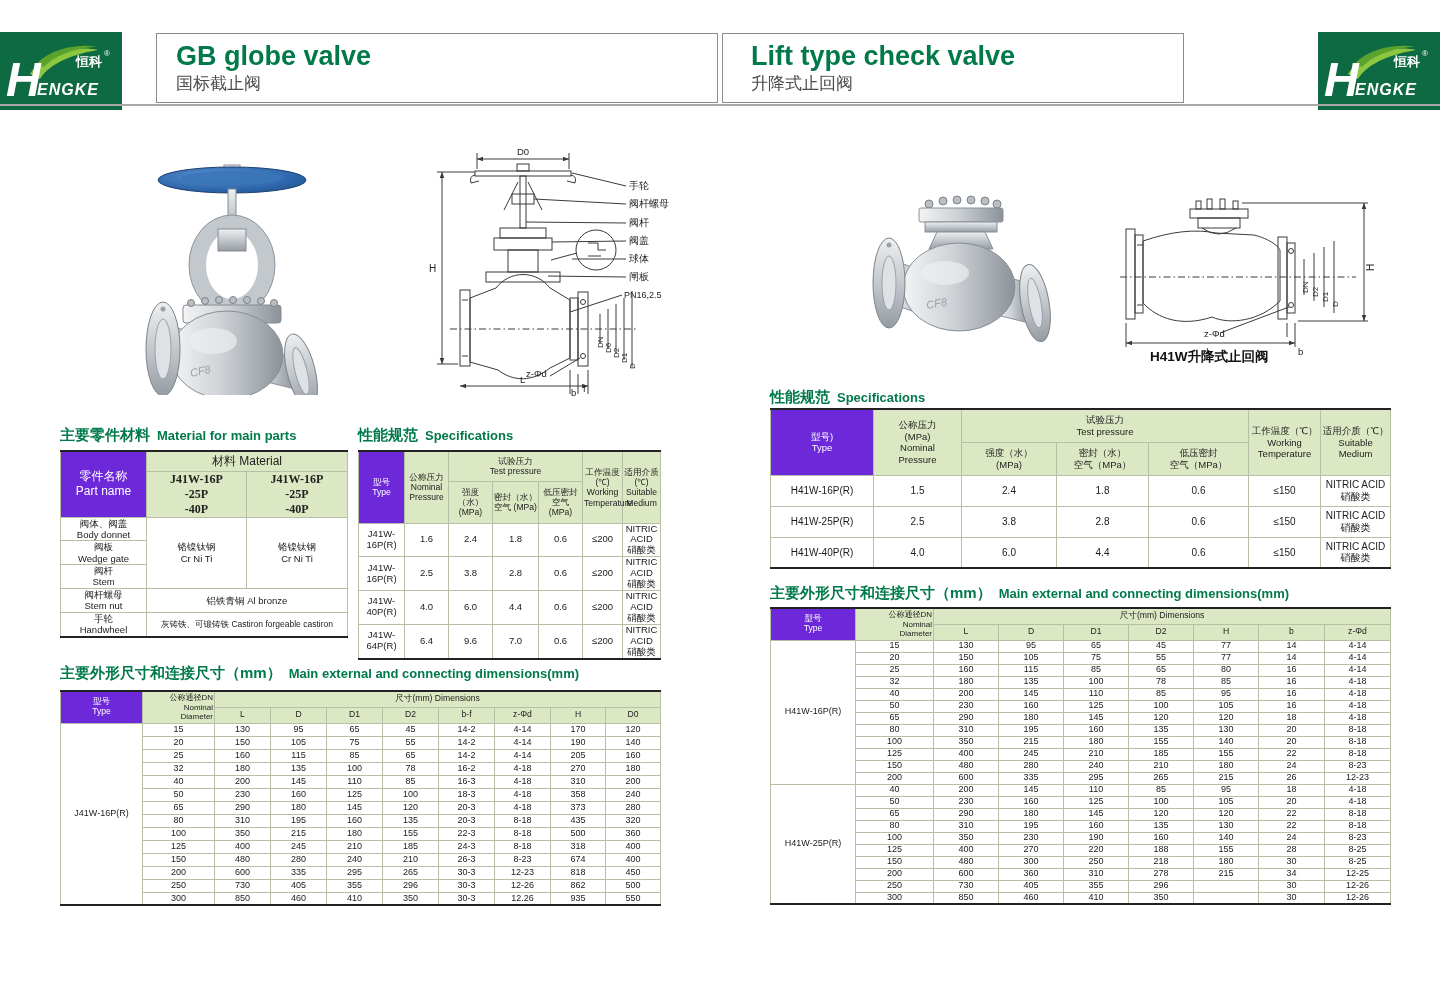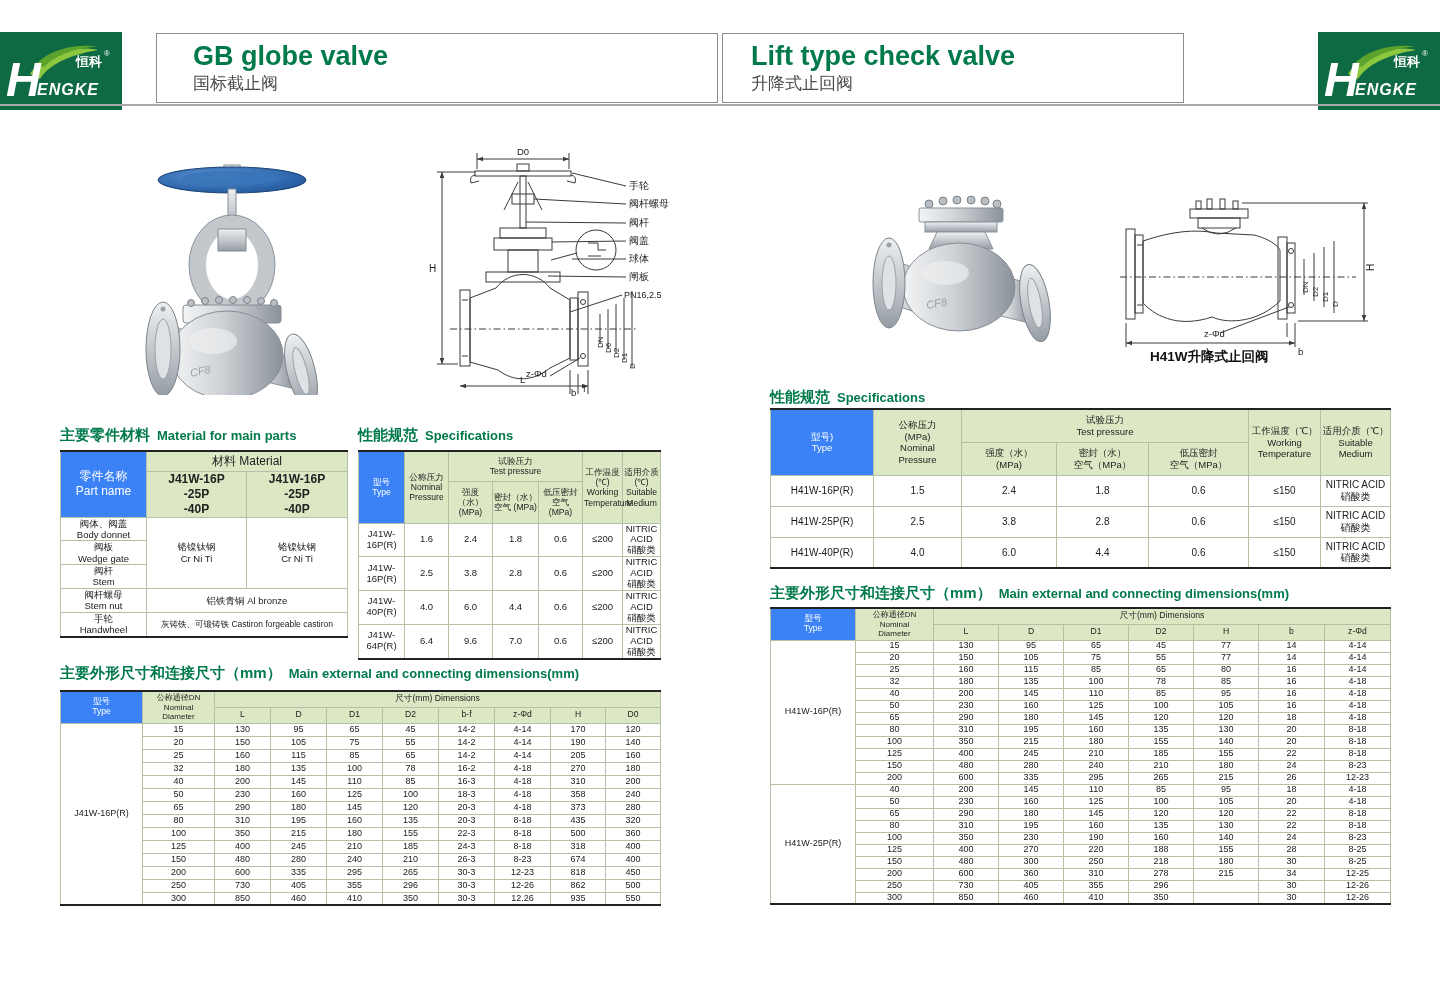--- a/index.html
+++ b/index.html
@@ -19,50 +19,50 @@
   
   .sec-title { position:absolute; white-space:nowrap; }
   .sec-title .zh { font-size:15px; font-weight:bold; color:#00794b; }
   .sec-title .en { font-size:13px; font-weight:bold; color:#00794b; margin-left:7px; }
 
   
   .tbl { position:absolute; }
   .tbl table { border-collapse:collapse; table-layout:fixed; width:100%; }
   .tbl th, .tbl td { border:1px solid #b6c0a6; text-align:center; vertical-align:middle; white-space:pre-line; padding:0 1px; }
   .tbl table { border-top:2px solid #222; border-bottom:2px solid #222; }
-  .tbl .dk { background:#3b82f6; color:#ffffff; font-weight:normal; }
+  .tbl .dk { background:#6d28d9; color:#ffffff; font-weight:normal; }
   .tbl .lt { background:#dbe8c3; color:#222; font-weight:normal; }
 
   
   #materials-tbl th { font-size:12px; line-height:1.25; }
   #materials-tbl td { font-size:9.5px; line-height:1.2; }
   #materials-tbl .mdl { font-weight:bold; }
   #materials-tbl .sm { font-size:8.5px; }
   #materials-tbl thead tr:nth-child(1) th.mat { height:20px; }
-  #materials-tbl thead tr:nth-child(2) th { height:40px; }
+  #materials-tbl thead tr:nth-child(2) th { height:40px;font-family:Liberation Serif, serif; }
   #materials-tbl tbody td { height:21px; }
   #materials-tbl tbody tr:last-child td { height:25px; }
 
   
   .specs th { font-size:8.6px; line-height:1.2; }
   .specs td { font-size:9.5px; line-height:1.15; }
   #specs-left-tbl thead tr:nth-child(1) th { height:30px; }
   #specs-left-tbl thead tr:nth-child(2) th { height:42px; }
   #specs-left-tbl tbody td { height:27px; }
   #specs-right-tbl th { font-size:9.5px; }
   #specs-right-tbl td { font-size:10px; }
   #specs-right-tbl thead tr:nth-child(1) th { height:33px; }
   #specs-right-tbl thead tr:nth-child(2) th { height:33px; }
   #specs-right-tbl tbody td { height:31px; }
 
   
   .dims th { font-size:8.6px; line-height:1.15; }
   .dims td { font-size:9px; line-height:1.05; }
   .dims thead tr th { height:16px; }
-  .dims .h-dn { font-size:8px; }
+  .dims .h-dn { font-size:8px;text-align:right; }
   #dims-left-tbl tbody td { height:13px; }
   #dims-right-tbl tbody td { height:12px; }
   .dims .typecell { font-size:9px; }
 
   
   .drawing-caption { position:absolute; font-size:13.5px; font-weight:bold; color:#111; }
 
   svg text { font-family:"Liberation Sans", sans-serif; }
 </style>
 </head>
@@ -74,21 +74,21 @@
     <svg width="122" height="78" viewBox="0 0 122 78">
       <path d="M30,42 C44,20 78,13 98,18 C78,21 50,30 40,47 Z" fill="#8dc63f"></path>
       <path d="M36,32 C54,14 84,12 97,15 C80,15 56,22 44,35 Z" fill="#5ba32c"></path>
       <text x="6" y="64" font-size="48" font-style="italic" font-weight="bold" fill="#ffffff">H</text>
       <text x="37" y="63" font-size="16" font-style="italic" font-weight="bold" letter-spacing="1" fill="#ffffff">ENGKE</text>
       <text x="76" y="34" font-size="13" font-weight="bold" fill="#ffffff">恒科</text>
       <text x="104" y="24" font-size="8" fill="#ffffff">®</text>
     </svg>
   </div>
   <div class="pagenum" style="left:127px">13</div>
-  <div class="titlebox" style="left:156px; width:562px; padding-left:36px">
+  <div class="titlebox" style="left:156px; width:562px; padding-left:19px">
     <div class="t-en">GB globe valve</div>
     <div class="t-zh">国标截止阀</div>
   </div>
   <div class="titlebox" style="left:722px; width:462px; padding-left:28px">
     <div class="t-en">Lift type check valve</div>
     <div class="t-zh">升降式止回阀</div>
   </div>
   <div class="pagenum" style="left:1292px">14</div>
   <div class="logo-box" style="left:1318px">
     <svg width="122" height="78" viewBox="0 0 122 78">

